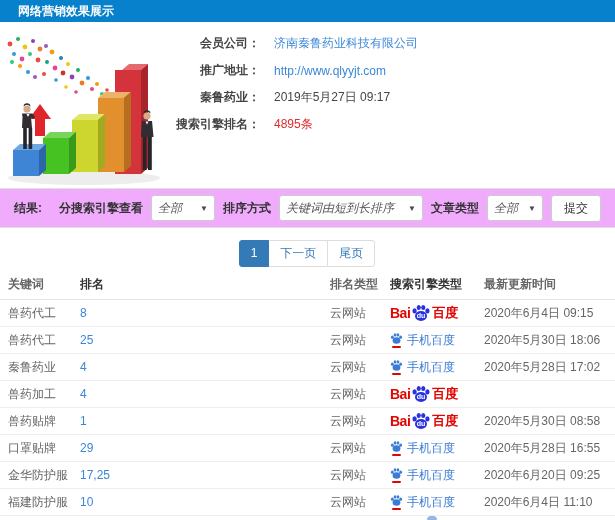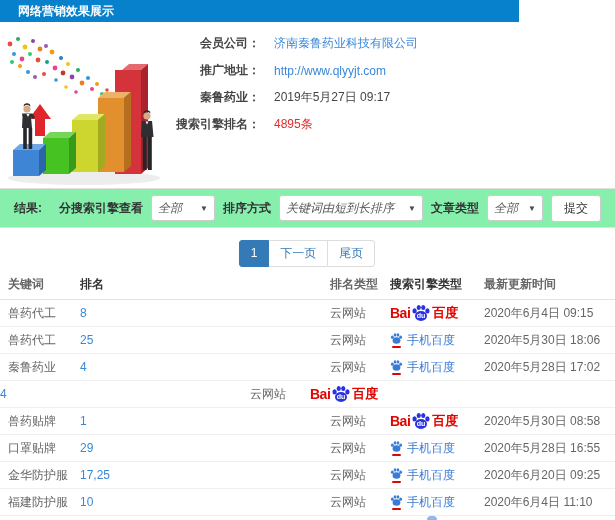--- a/index.html
+++ b/index.html
@@ -1,34 +1,34 @@
 <!DOCTYPE html>
 <html style="--header-bg: #0781cb; --pagination-active: #337ab7; --link-blue: #3a87d8; --highlight-red: #e02d2d; --baidu-red: #e10601; --baidu-blue: #2932e1; --mobile-blue: #3a7bd5;"><head>
 <meta charset="utf-8">
 <style>
   * { margin:0; padding:0; box-sizing:border-box; }
   html,body { width:615px; height:520px; overflow:hidden; background:#fff;
     font-family:"Liberation Sans","DejaVu Sans",sans-serif; font-size:12px; color:#666; position:relative; }
 
-  .topbar { position:absolute; left:0; top:0; width:519px; height:22px;
+  .topbar { position:absolute; left:0; top:0; width:615px; height:22px;
     background:var(--header-bg,#0781cb); display:flex; align-items:center; }
   .topbar .title { color:#fff; font-weight:bold; font-size:12px; padding-left:18px; }
 
   .info-section { position:absolute; left:0; top:22px; width:615px; height:166px; background:#fff; }
   .illustration { position:absolute; left:0; top:10px; }
   .info-fields { position:absolute; left:168px; top:8px; }
   .field { display:flex; align-items:center; height:27px; }
   .field-label { width:92px; text-align:right; font-weight:bold; color:#444; }
   .field-value { margin-left:14px; }
   .v-link { color:var(--link-blue,#3a87d8); text-decoration:none; cursor:pointer; }
   .v-text { color:#444; }
   .v-highlight { color:var(--highlight-red,#e02d2d); }
 
   .filter-bar { position:absolute; left:0; top:188px; width:615px; height:40px;
-    background:#86efac; border-top:1px solid #e0e0e0; border-bottom:1px solid #e0e0e0;
+    background:#f0abfc; border-top:1px solid #e0e0e0; border-bottom:1px solid #e0e0e0;
     display:flex; align-items:center; padding:0 14px; }
   .result-label { font-weight:bold; color:#333; }
   .filter-controls { margin-left:auto; display:flex; align-items:center; gap:8px; }
   .f-label { font-weight:bold; color:#333; white-space:nowrap; }
   .select-box { background:#fff; border:1px solid #ccc; border-radius:3px; height:26px;
     display:flex; align-items:center; justify-content:space-between; padding:0 6px;
     color:#555; cursor:pointer; white-space:nowrap;font-style:italic; }
   .sel-engine { width:64px; } .sel-sort { width:144px; } .sel-article { width:56px; }
   .caret { font-size:8px; color:#444; margin-left:4px; }
   .submit-btn { background:#fff; border:1px solid #ccc; border-radius:3px; height:27px;
@@ -278,20 +278,21 @@
                 </g>
               </svg>
               <i class="mb-underline"></i>
             </span>
             <span class="mb-text">手机百度</span>
           </span>
         </span>
         <span class="cell c-time">2020年5月28日 17:02</span>
       </div>
       <div class="trow">
+        <span class="cell c-keyword">兽药加工</span>
         <span class="cell c-rank">4</span>
         <span class="cell c-ranktype">云网站</span>
         <span class="cell c-engine">
           <span class="bd-logo">
             <span class="bd-bai">Bai</span>
             <svg width="20" height="20" viewBox="0 0 24 24">
               <g fill="var(--baidu-blue)">
                 <ellipse cx="12" cy="15.5" rx="7.2" ry="6"></ellipse>
                 <ellipse cx="4.3" cy="9.5" rx="2.6" ry="3.1"></ellipse>
                 <ellipse cx="9.3" cy="5.4" rx="2.5" ry="3"></ellipse>

